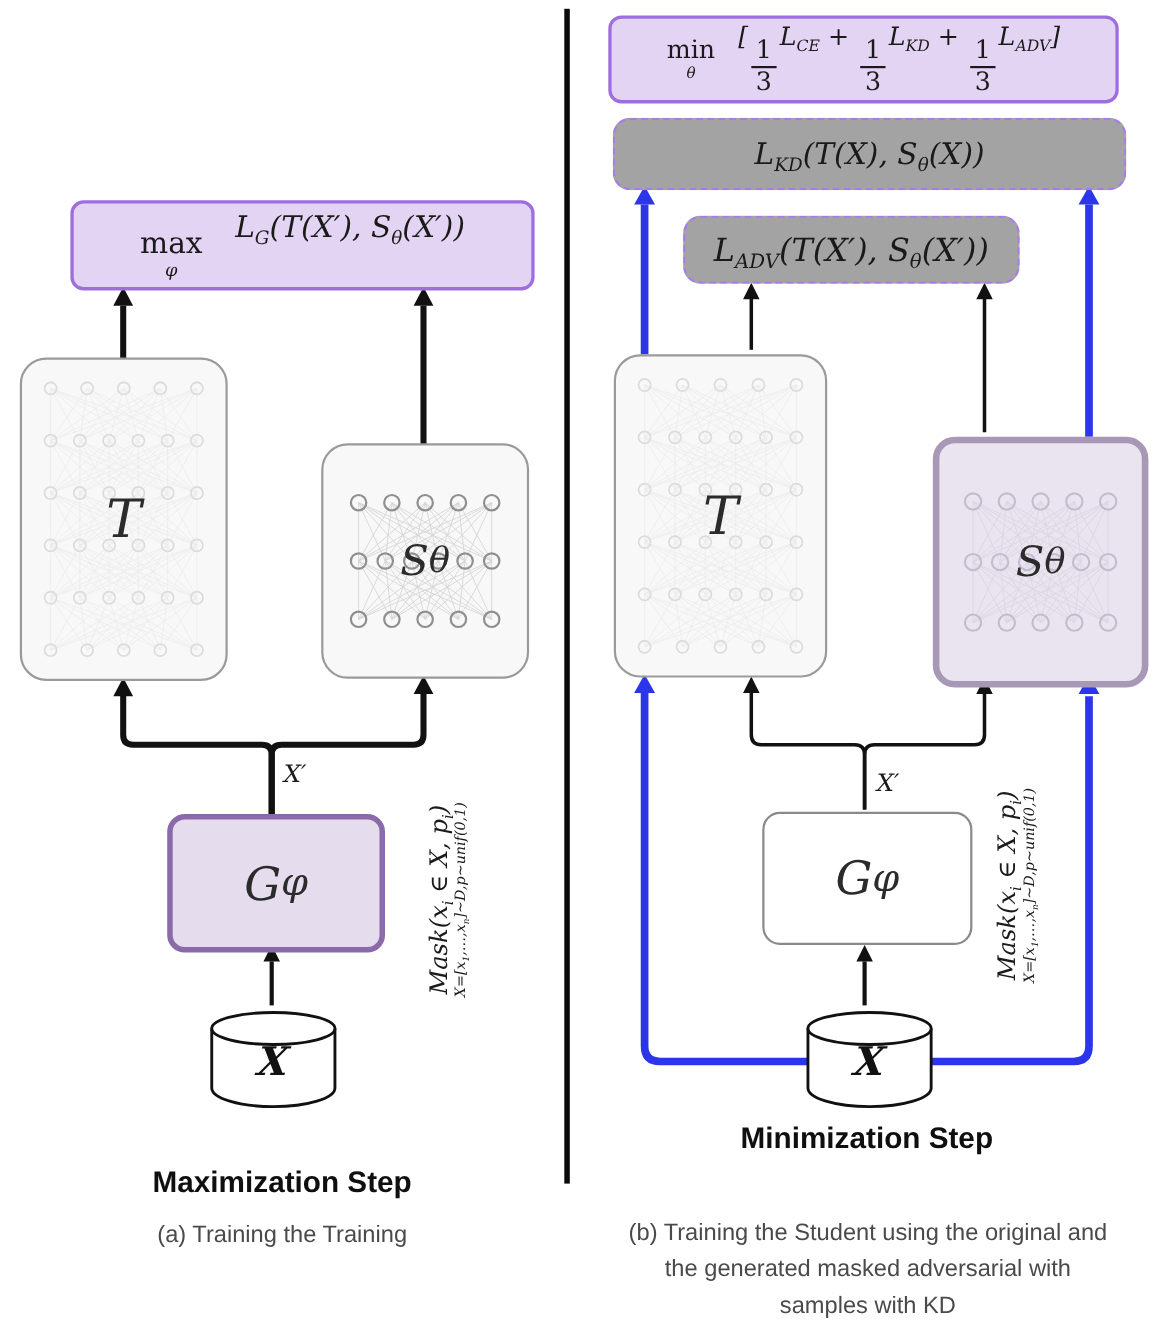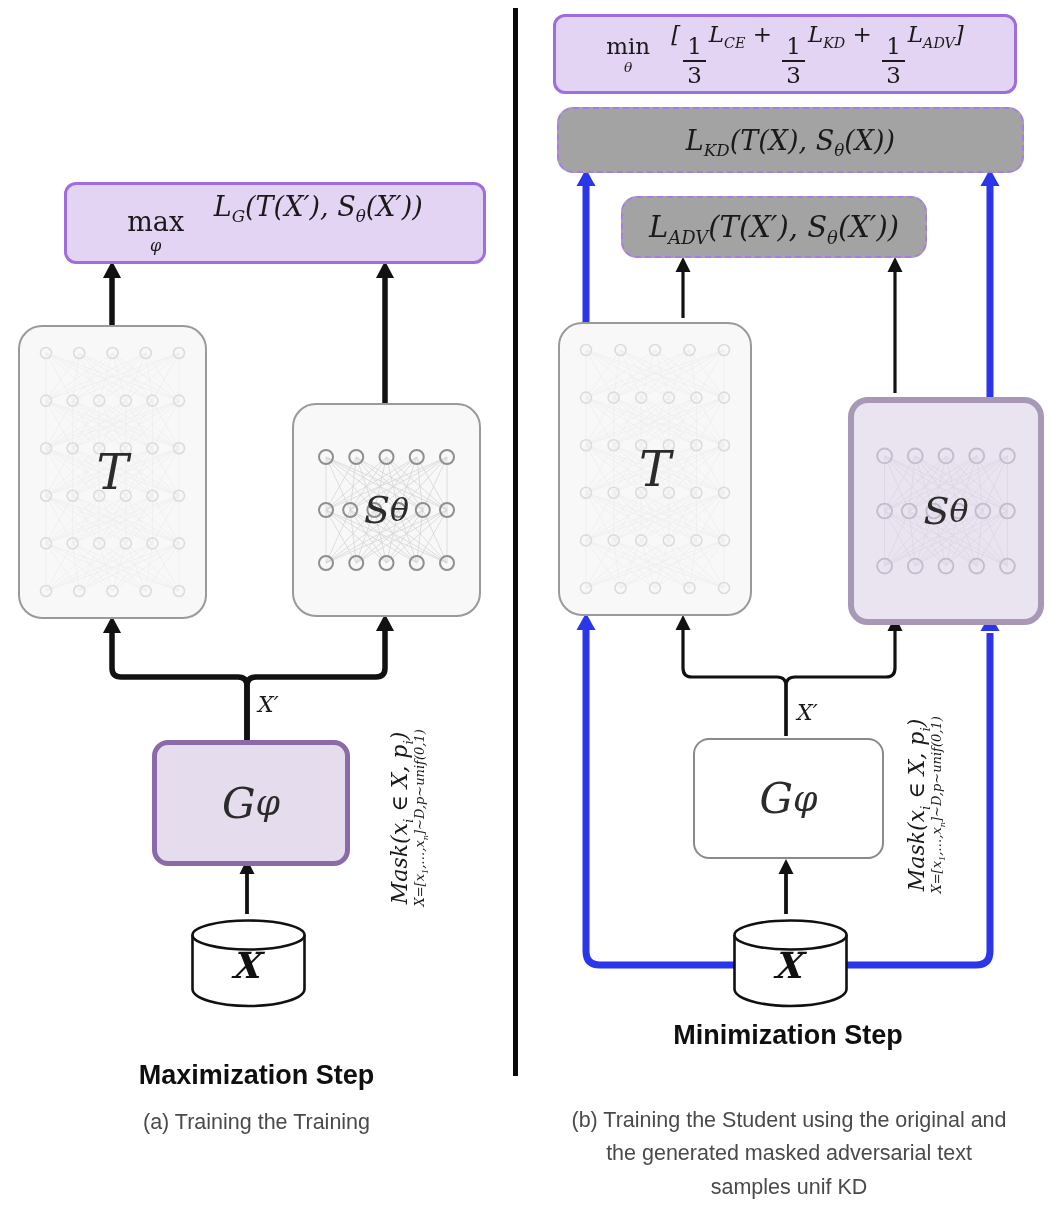--- a/index.html
+++ b/index.html
@@ -774,16 +774,16 @@
       </svg>
       <span class="db-label">X</span>
     </div>
 
     <div class="mask-note layer" style="left:760px;top:785px;width:330px;">
       <div class="mask-l1 math">Mask(x<sub>i</sub> ∈ X, p<sub>i</sub>)</div>
       <div class="mask-l2 math">X=[x<sub>1</sub>,…,x<sub>n</sub>]∼D,p∼unif(0,1)</div>
     </div>
 
     <div class="caption-title layer" style="left:524px;top:1020px;width:528px;">Minimization Step</div>
-    <div class="caption-sub layer" style="left:569px;top:1104px;width:440px;">(b) Training the Student using the original and the generated masked adversarial text samples unif KD</div>
+    <div class="caption-sub layer" style="left:569px;top:1104px;width:440px;">(b) Training the Student using the original and the generated masked adversarial with samples with KD</div>
   </div>
 
 </div>
 
 </body></html>

